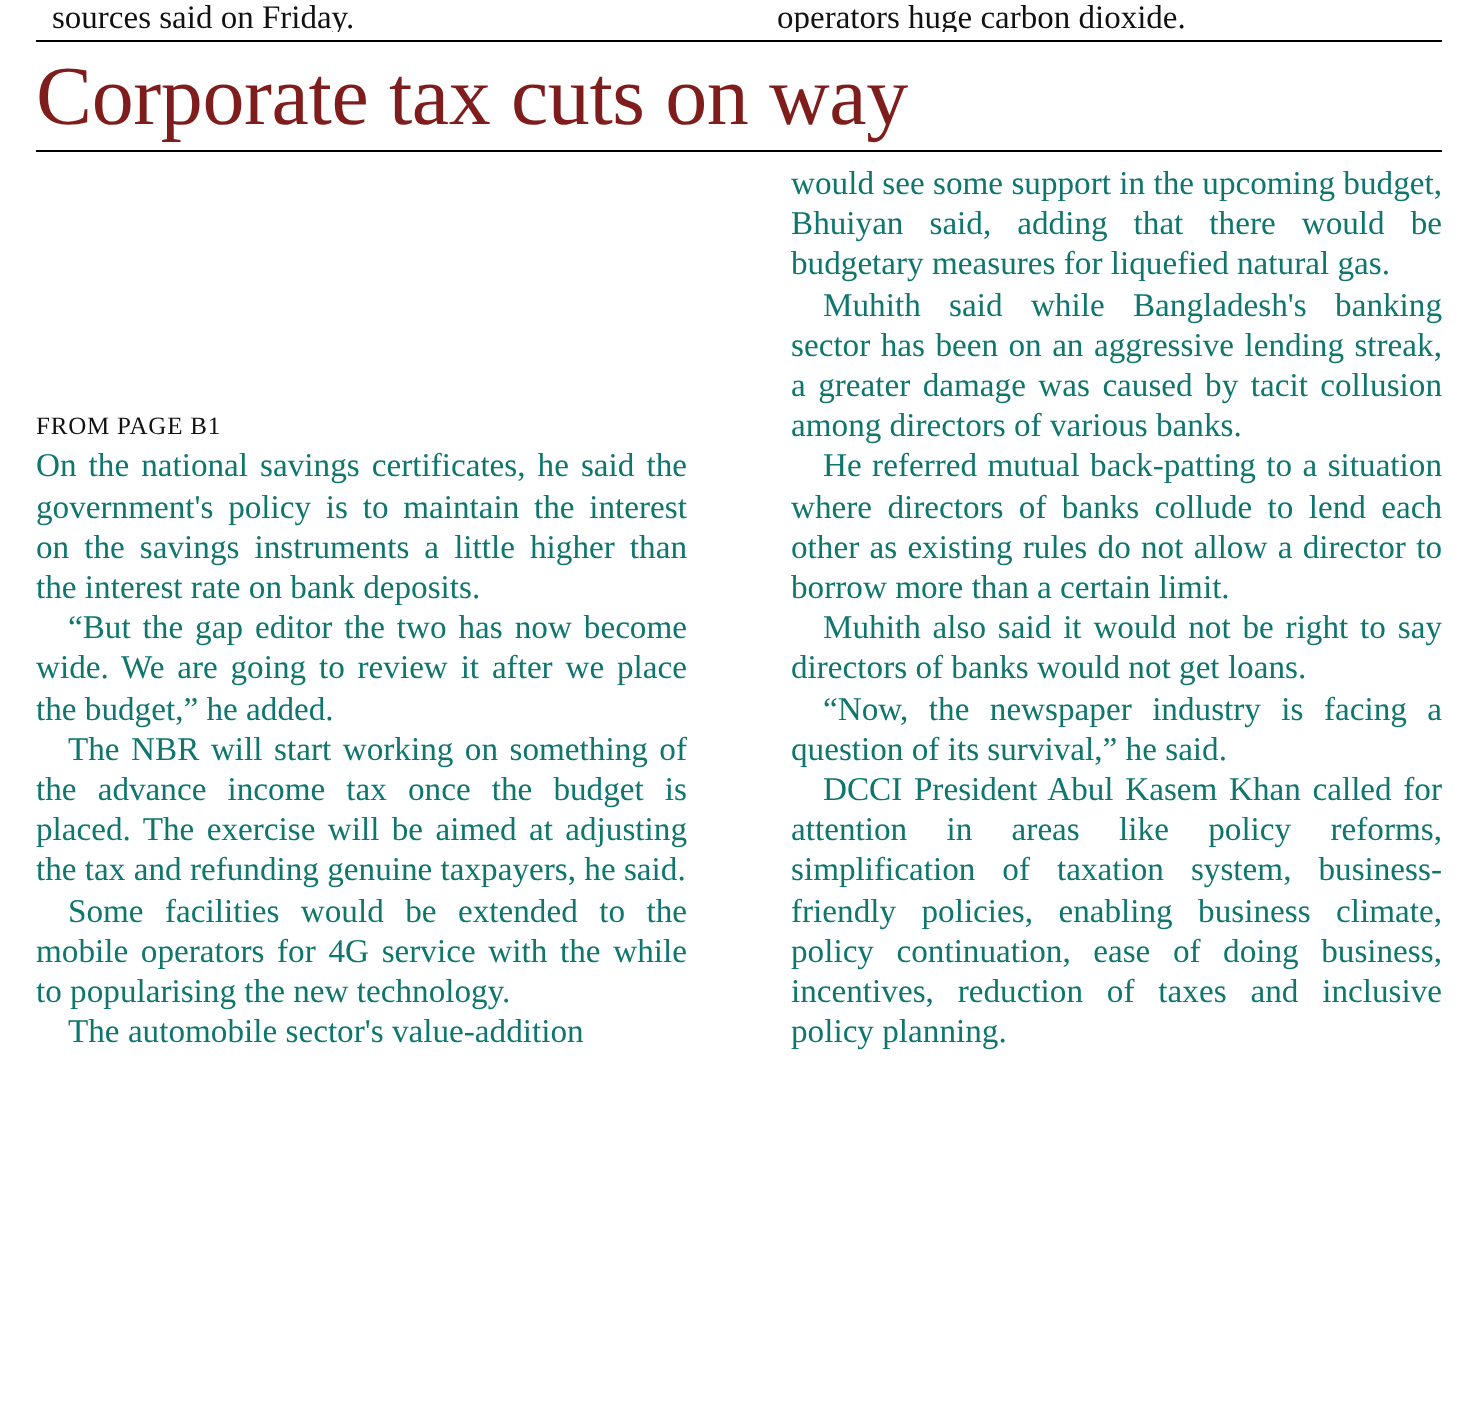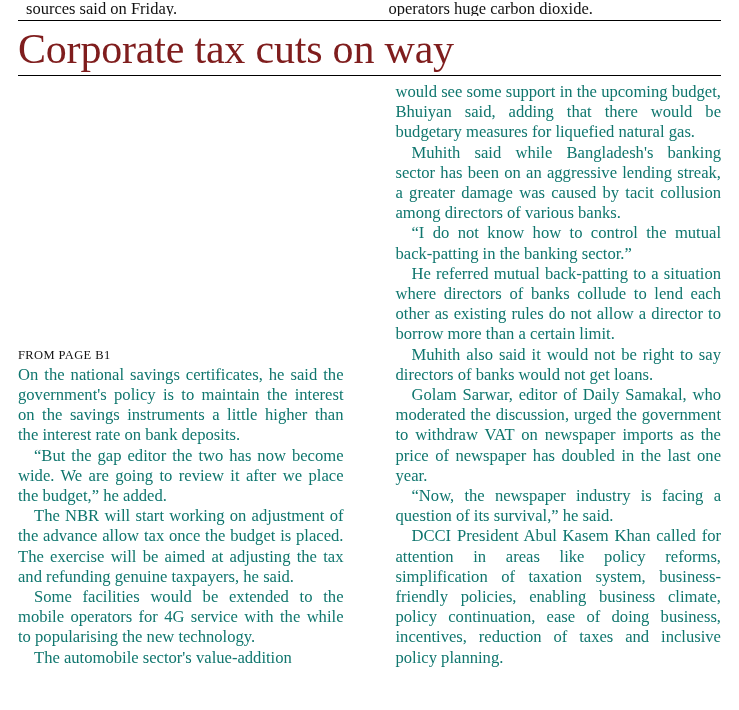--- a/index.html
+++ b/index.html
@@ -122,32 +122,30 @@
   <h1 class="headline">Corporate tax cuts on way</h1>
 
   <div class="rule-under-headline"></div>
 
   <div class="columns">
 
     <div class="col left">
       <div class="kicker">FROM PAGE B1</div>
       <p class="body">On the national savings certificates, he said the government's policy is to maintain the interest on the savings instruments a little higher than the interest rate on bank deposits.</p>
       <p class="body">“But the gap editor the two has now become wide. We are going to review it after we place the budget,” he added.</p>
-      <p class="body">The NBR will start working on adjustment of the advance allow tax once the budget is placed. The exercise will be aimed at adjusting the tax and refunding genuine taxpayers, he said.</p>
+      <p class="body">The NBR will start working on something of the advance income tax once the budget is placed. The exercise will be aimed at adjusting the tax and refunding genuine taxpayers, he said.</p>
       <p class="body">Some facilities would be extended to the mobile operators for 4G service with the while to popularising the new technology.</p>
       <p class="body">The automobile sector's value-addition</p>
     </div>
 
     <div class="col-divider"></div>
 
     <div class="col right">
       <p class="body first">would see some support in the upcoming budget, Bhuiyan said, adding that there would be budgetary measures for liquefied natural gas.</p>
       <p class="body">Muhith said while Bangladesh's banking sector has been on an aggressive lending streak, a greater damage was caused by tacit collusion among directors of various banks.</p>
-      <p class="body">“I do not know how to control the mutual back-patting in the banking sector.”</p>
       <p class="body">He referred mutual back-patting to a situation where directors of banks collude to lend each other as existing rules do not allow a director to borrow more than a certain limit.</p>
       <p class="body">Muhith also said it would not be right to say directors of banks would not get loans.</p>
-      <p class="body">Golam Sarwar, editor of Daily Samakal, who moderated the discussion, urged the government to withdraw VAT on newspaper imports as the price of newspaper has doubled in the last one year.</p>
       <p class="body">“Now, the newspaper industry is facing a question of its survival,” he said.</p>
       <p class="body">DCCI President Abul Kasem Khan called for attention in areas like policy reforms, simplification of taxation system, business-friendly policies, enabling business climate, policy continuation, ease of doing business, incentives, reduction of taxes and inclusive policy planning.</p>
     </div>
 
   </div>
 </div>
 
 </body></html>

